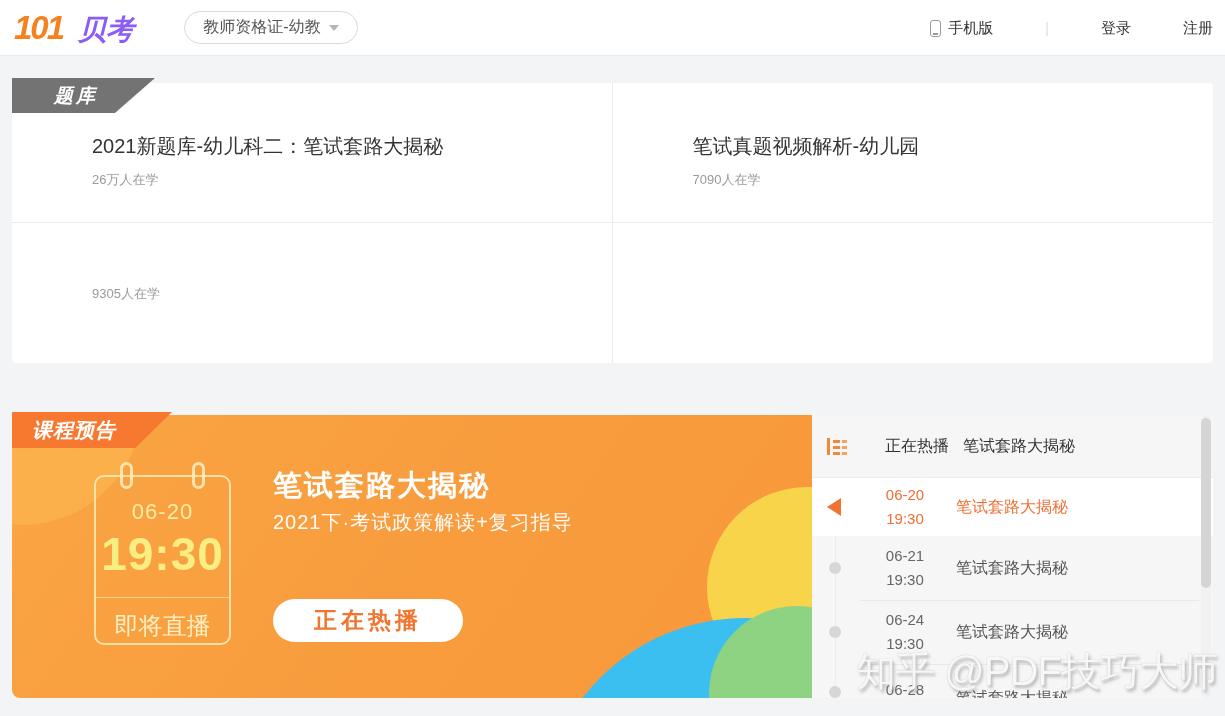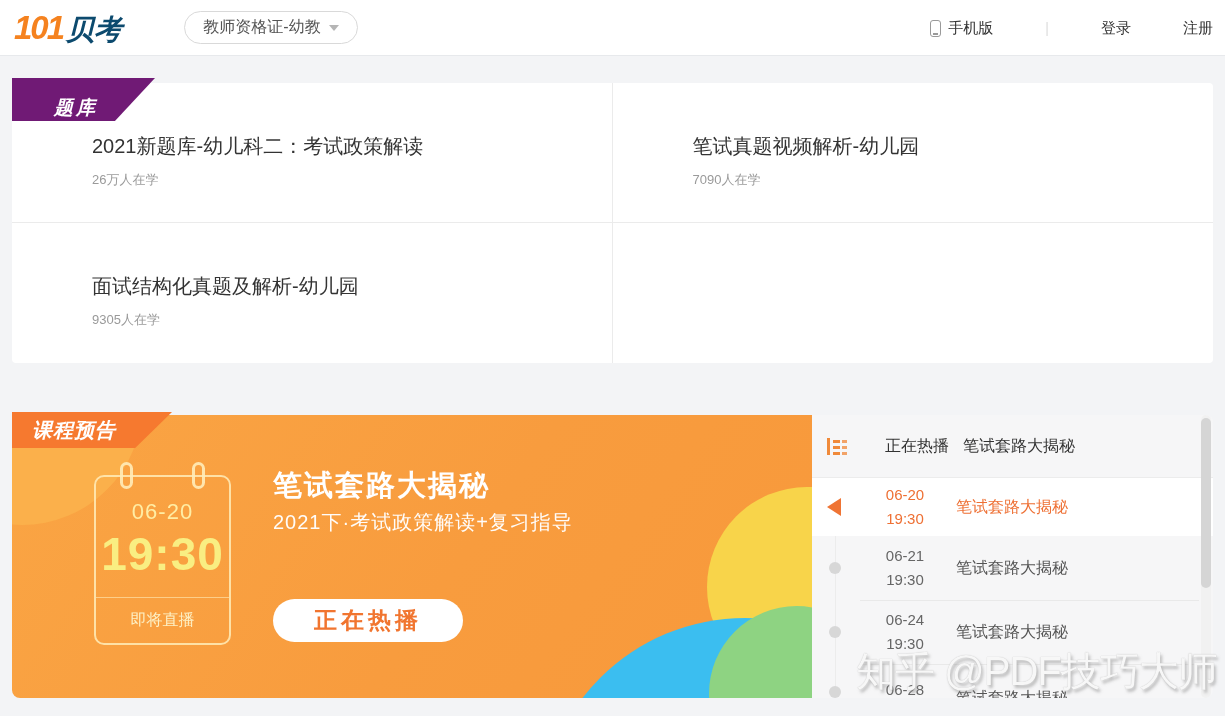--- a/index.html
+++ b/index.html
@@ -3,21 +3,21 @@
 <meta charset="utf-8">
 <style>
   * { margin:0; padding:0; box-sizing:border-box; }
   html,body { width:1225px; height:716px; overflow:hidden; }
   body { font-family:"Liberation Sans","DejaVu Sans",sans-serif; background:#f3f4f6; position:relative; }
 
   
   .topbar { position:absolute; left:0; top:0; width:1225px; height:56px; background:#fff; border-bottom:1px solid #e7e9ec; }
   .logo { position:absolute; left:14px; top:9px; display:flex; align-items:baseline; cursor:pointer; }
   .logo-num { font-size:33px; font-weight:700; font-style:italic; color:#f5821f; letter-spacing:-2px; }
-  .logo-cn { font-size:28px; font-weight:bold; color:#0c4a6e; margin-left:3px; font-style:italic; }
+  .logo-cn { font-size:28px; font-weight:bold; color:#8b5cf6; margin-left:15px; font-style:italic; }
   .cat-pill { position:absolute; left:184px; top:11px; width:174px; height:33px; border:1px solid #d9d9d9; border-radius:17px;
               display:flex; align-items:center; justify-content:center; gap:8px; background:#fff; cursor:pointer; }
   .cat-pill span.lbl { font-size:16px; color:#555; }
   .chevron { width:0; height:0; border-left:5px solid transparent; border-right:5px solid transparent; border-top:6px solid #b5b5b5; }
   .topnav { position:absolute; right:12px; top:0; height:56px; display:flex; align-items:center; }
   .phone-ic { width:11px; height:17px; border:1.5px solid #9a9a9a; border-radius:3px; margin-right:7px; position:relative; }
   .phone-ic::after{ content:""; position:absolute; left:2px; right:2px; bottom:1px; height:2px; background:#9a9a9a; }
   .navitem { font-size:15px; color:#333; cursor:pointer; }
   .navdiv { color:#ddd; font-size:14px; margin:0 52px; }
   .navgap { margin-left:52px; }
@@ -25,42 +25,42 @@
   
   .qb-block { position:absolute; left:12px; top:83px; width:1201px; height:280px; background:#fff; border-radius:0 4px 4px 4px; }
   .qb-grid { position:absolute; inset:0; display:grid; grid-template-columns:1fr 1fr; grid-template-rows:1fr 1fr; }
   .qb-cell { border-right:1px solid #ebebeb; border-bottom:1px solid #ebebeb; padding:50px 30px 0 80px; cursor:pointer; }
   .qb-cell:nth-child(2n){ border-right:none; }
   .qb-cell:nth-child(n+3){ border-bottom:none; }
   .qb-title { font-size:20px; color:#333; line-height:26px; }
   .qb-count { font-size:13px; color:#9a9a9a; margin-top:12px; }
 
   .ribbon { position:absolute; color:#fff; font-weight:bold; font-style:italic; display:flex; align-items:center; z-index:6; }
-  .ribbon-qb { left:12px; top:78px; width:143px; height:43px; background:#701a75; clip-path:polygon(0 0,100% 0,72% 100%,0 100%);
-               font-size:19px; padding-left:42px; letter-spacing:3px;align-items:flex-end; }
+  .ribbon-qb { left:12px; top:78px; width:143px; height:35px; background:#737373; clip-path:polygon(0 0,100% 0,72% 100%,0 100%);
+               font-size:19px; padding-left:42px; letter-spacing:3px; }
   .ribbon-cp { left:12px; top:412px; width:160px; height:36px; background:#f6792f; clip-path:polygon(0 0,100% 0,77% 100%,0 100%);
                font-size:20px; padding-left:20px; letter-spacing:1px; }
 
   
   .banner { position:absolute; left:12px; top:415px; width:800px; height:283px; border-radius:8px 0 0 8px; overflow:hidden;
             background:linear-gradient(125deg,#faa544 0%,#f89c3e 55%,#f8993b 100%); }
   .circ { position:absolute; border-radius:50%; }
   .c-light { width:240px; height:240px; left:-110px; top:-130px; background:#fbb04b; }
   .c-yellow { width:200px; height:200px; left:695px; top:72px; background:#f8d44a; }
   .c-blue { width:410px; height:410px; left:528px; top:203px; background:#3bbef0; }
   .c-green { width:175px; height:175px; left:697px; top:191px; background:#8ed382; }
 
   .cal { position:absolute; left:82px; top:60px; width:137px; height:170px; border:2px solid rgba(255,236,185,.85);
          border-radius:10px; text-align:center; }
   .cal-ring { position:absolute; top:-15px; width:13px; height:27px; border:3px solid rgba(255,236,185,.9); border-radius:7px; background:transparent; }
   .ring-l { left:24px; } .ring-r { right:24px; }
   .cal-date { margin-top:22px; font-size:22px; color:#ffeda4; letter-spacing:1px; }
   .cal-time { margin-top:2px; font-size:46px; font-weight:900; color:#f9ee82; letter-spacing:1px; }
   .cal-div { position:absolute; left:0; right:0; top:120px; border-top:1px solid rgba(255,236,185,.6); }
-  .cal-status { position:absolute; left:0; right:0; top:133px; font-size:16px; color:#fdf0c5; }
+  .cal-status { position:absolute; left:0; right:0; top:133px; font-size:24px; color:#fdf0c5; }
 
   .bn-title { position:absolute; left:261px; top:51px; font-size:29px; font-weight:bold; color:#fff; letter-spacing:2px; }
   .bn-sub { position:absolute; left:261px; top:94px; font-size:20px; color:rgba(255,255,255,.97); letter-spacing:1px; }
   .bn-cta { position:absolute; left:261px; top:184px; width:190px; height:43px; background:#fff; border-radius:22px; border:none;
             font-size:23px; font-weight:bold; color:#f1752f; letter-spacing:4px; cursor:pointer;
             display:flex; align-items:center; justify-content:center; font-family:inherit; }
 
   
   .sched { position:absolute; left:812px; top:415px; width:401px; height:283px; background:#f6f6f7; border-radius:0 8px 8px 0; overflow:hidden; }
   .timeline { position:absolute; left:23px; top:63px; bottom:0; width:1px; background:#ececec; }
@@ -107,29 +107,28 @@
     <span class="navitem navgap">注册</span>
   </div>
 </div>
 
 <div class="ribbon ribbon-qb">
   <span>题库</span>
 </div>
 <div class="qb-block">
   <div class="qb-grid">
     <div class="qb-cell">
-      <div class="qb-title">2021新题库-幼儿科二：考试政策解读</div>
+      <div class="qb-title">2021新题库-幼儿科二：笔试套路大揭秘</div>
       <div class="qb-count">26万人在学</div>
     </div>
     <div class="qb-cell">
       <div class="qb-title">笔试真题视频解析-幼儿园</div>
       <div class="qb-count">7090人在学</div>
     </div>
     <div class="qb-cell">
-      <div class="qb-title">面试结构化真题及解析-幼儿园</div>
       <div class="qb-count">9305人在学</div>
     </div>
   </div>
 </div>
 
 <div class="banner">
   <div class="circ c-light"></div>
   <div class="circ c-yellow"></div>
   <div class="circ c-blue"></div>
   <div class="circ c-green"></div>

